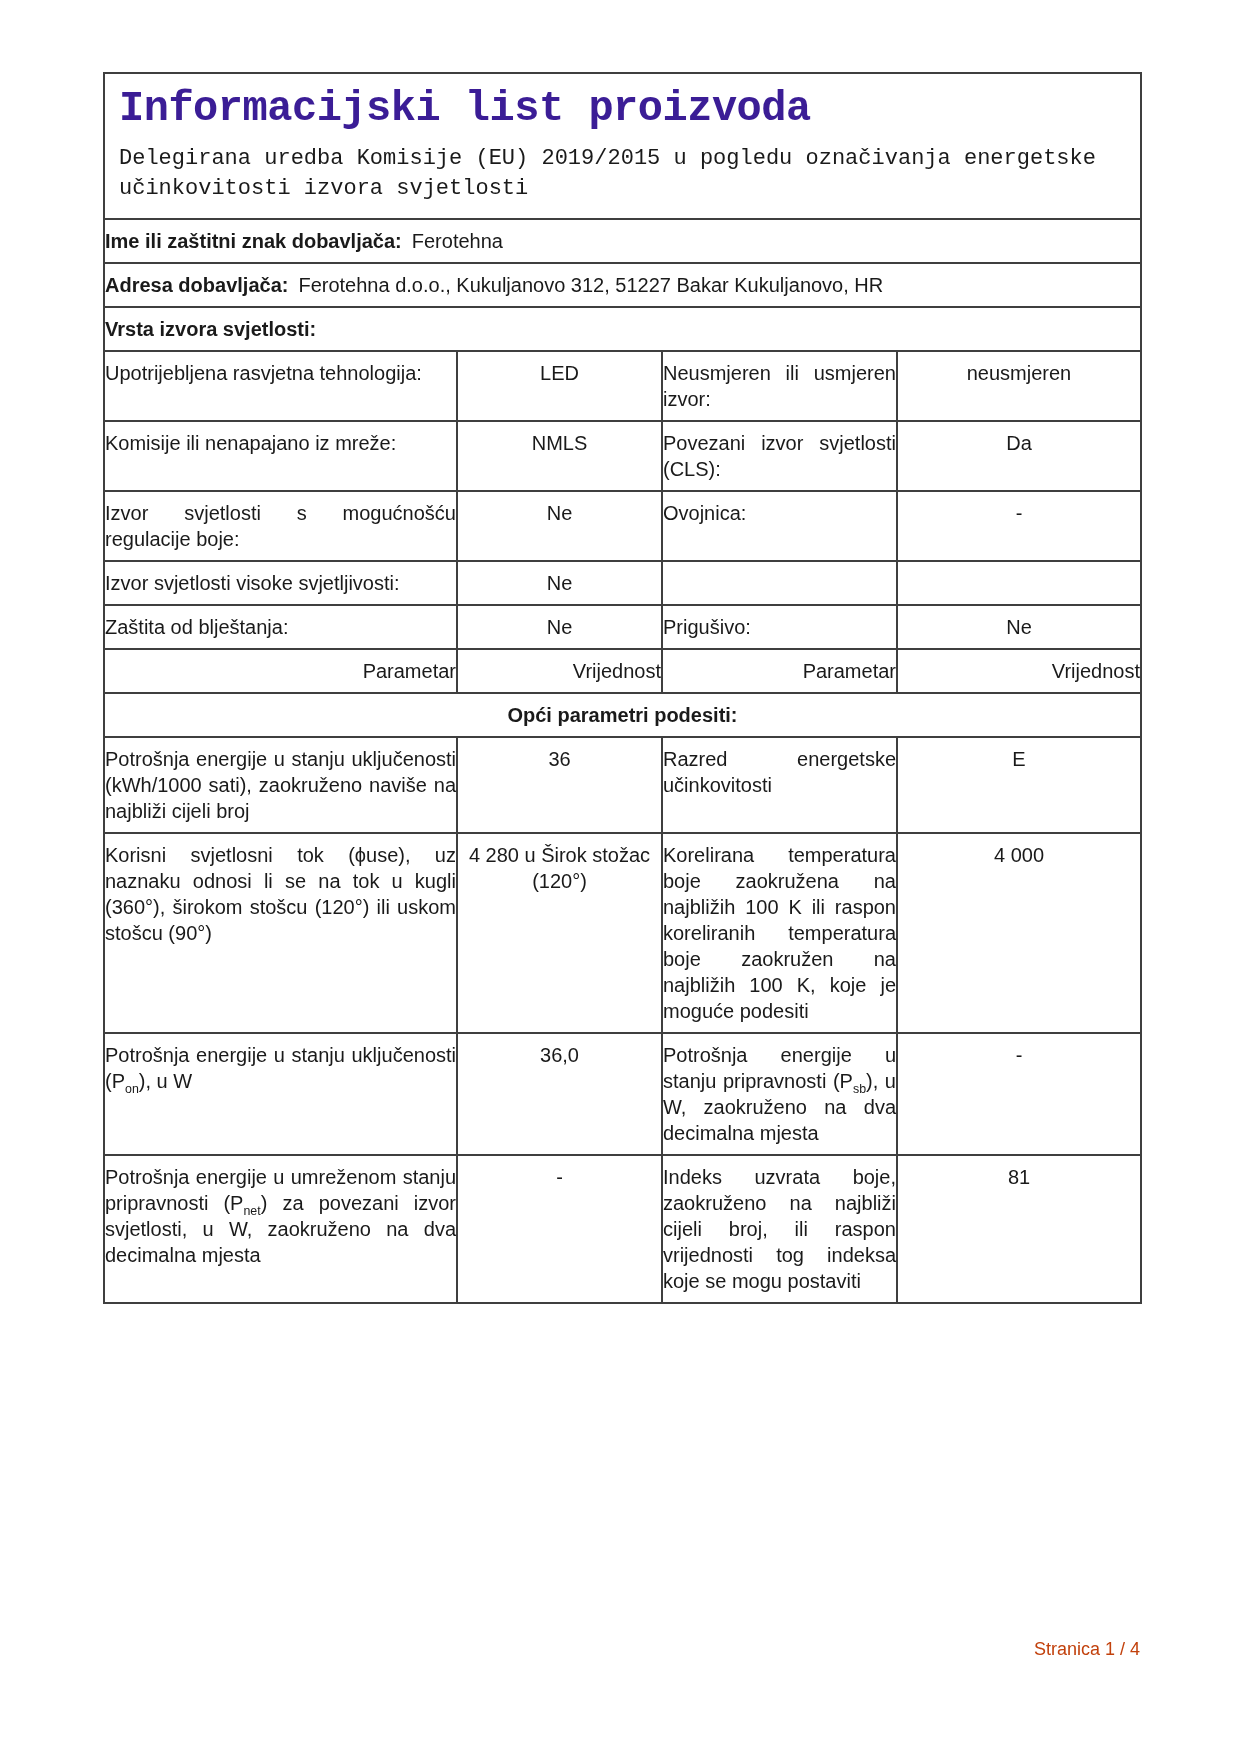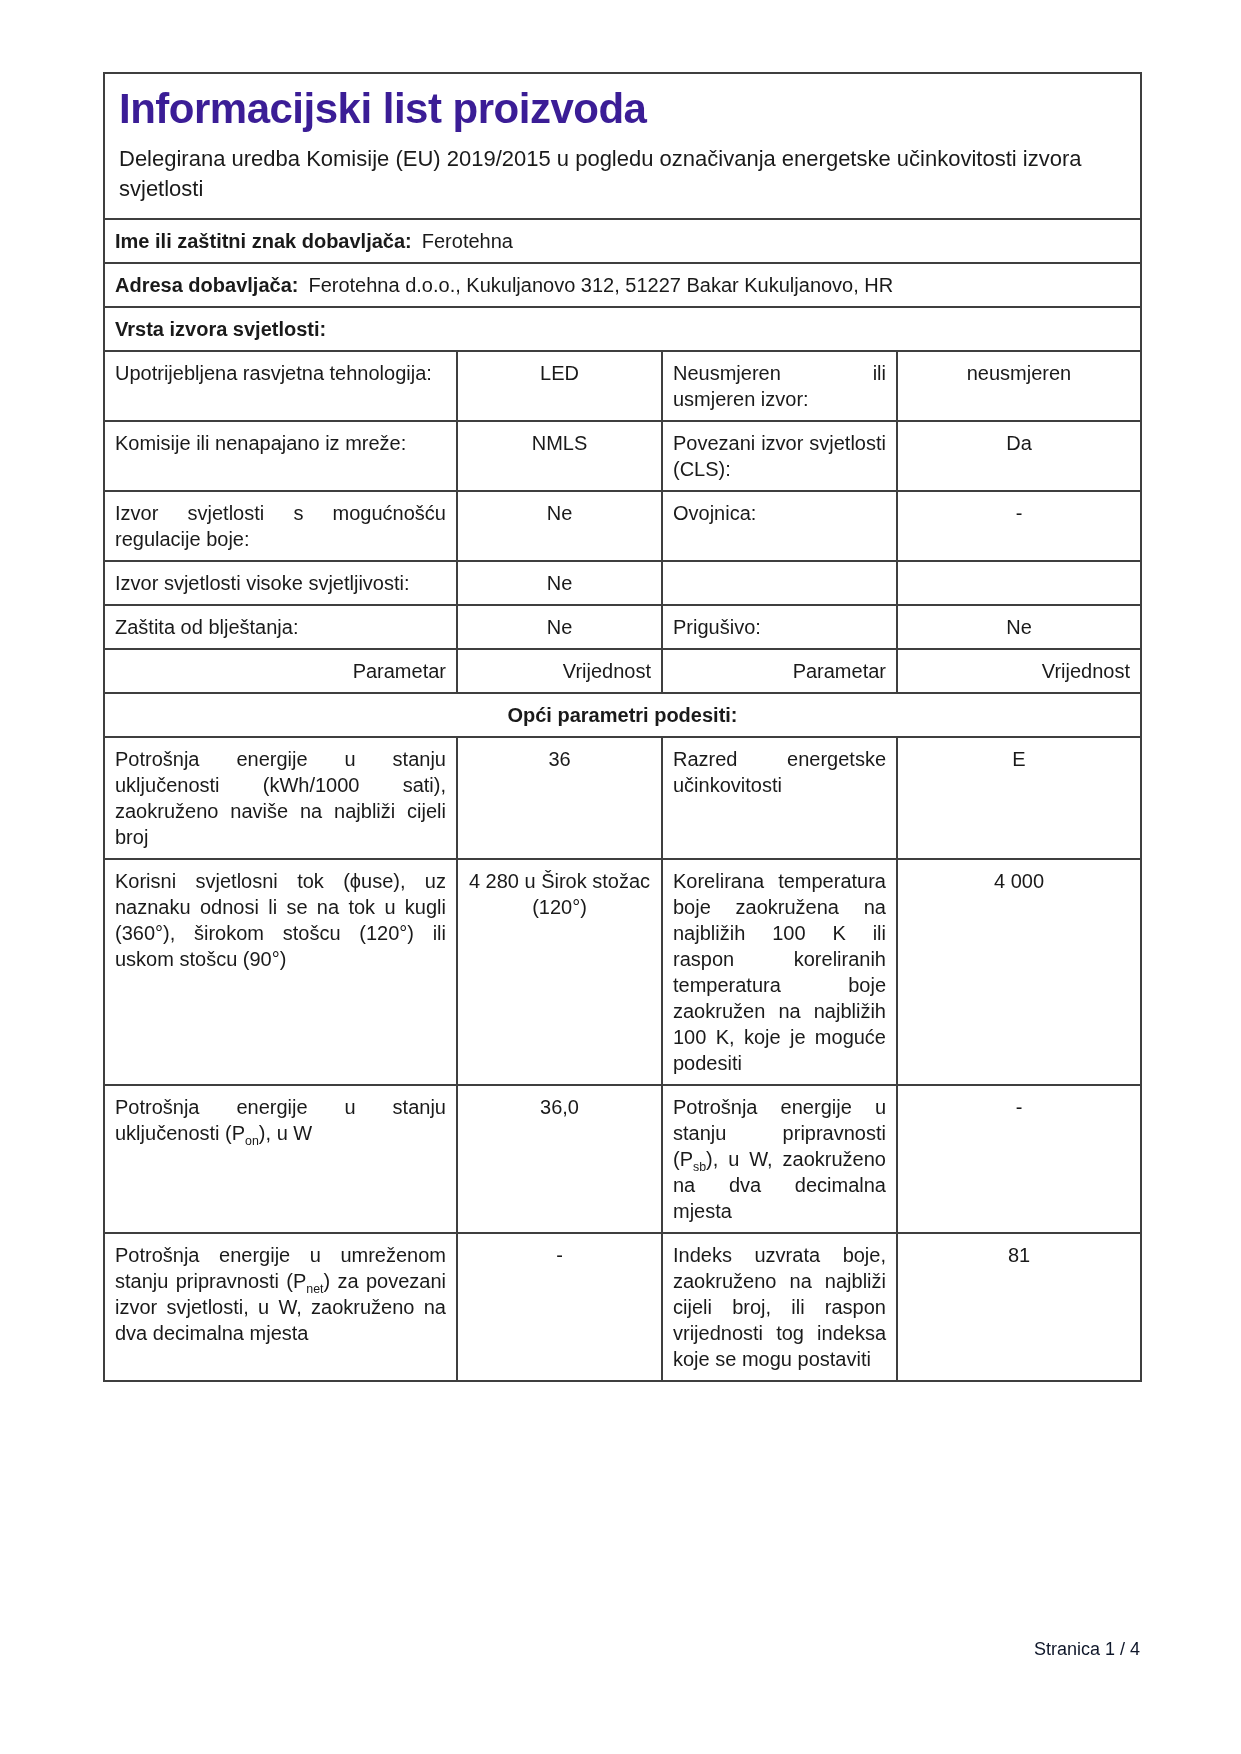--- a/index.html
+++ b/index.html
@@ -25,28 +25,29 @@
   table.sheet {
     position: absolute;
     left: 103px;
     top: 72px;
     width: 1037px;
     border-collapse: collapse;
     table-layout: fixed;
   }
   td {
     border: 2px solid #3f3f3f;
-    padding: 8px 10px;
+    padding: 8px 0;
     vertical-align: top;
     font-size: 20px;
     line-height: 26px;
     word-wrap: break-word;
   }
   td.title-cell {
     padding: 10px 16px 14px 14px;
+    font-family: Liberation Mono, monospace;
   }
   h1.doc-title {
     margin: 0 0 10px 0;
     font-size: 42px;
     line-height: 50px;
     font-weight: bold;
     color: #3b1d96;
     letter-spacing: -0.5px;
   }
   p.doc-subtitle {
@@ -73,21 +74,21 @@
   sub {
     font-size: 0.62em;
     line-height: 0;
   }
   .footer {
     position: absolute;
     top: 1638px;
     right: 101px;
     font-size: 18px;
     line-height: 22px;
-    color: #0f172a;
+    color: #c2410c;
   }
 </style>
 </head>
 <body>
 
 <div class="page">
 
   <table class="sheet">
     <colgroup>
       <col style="width:353px">

